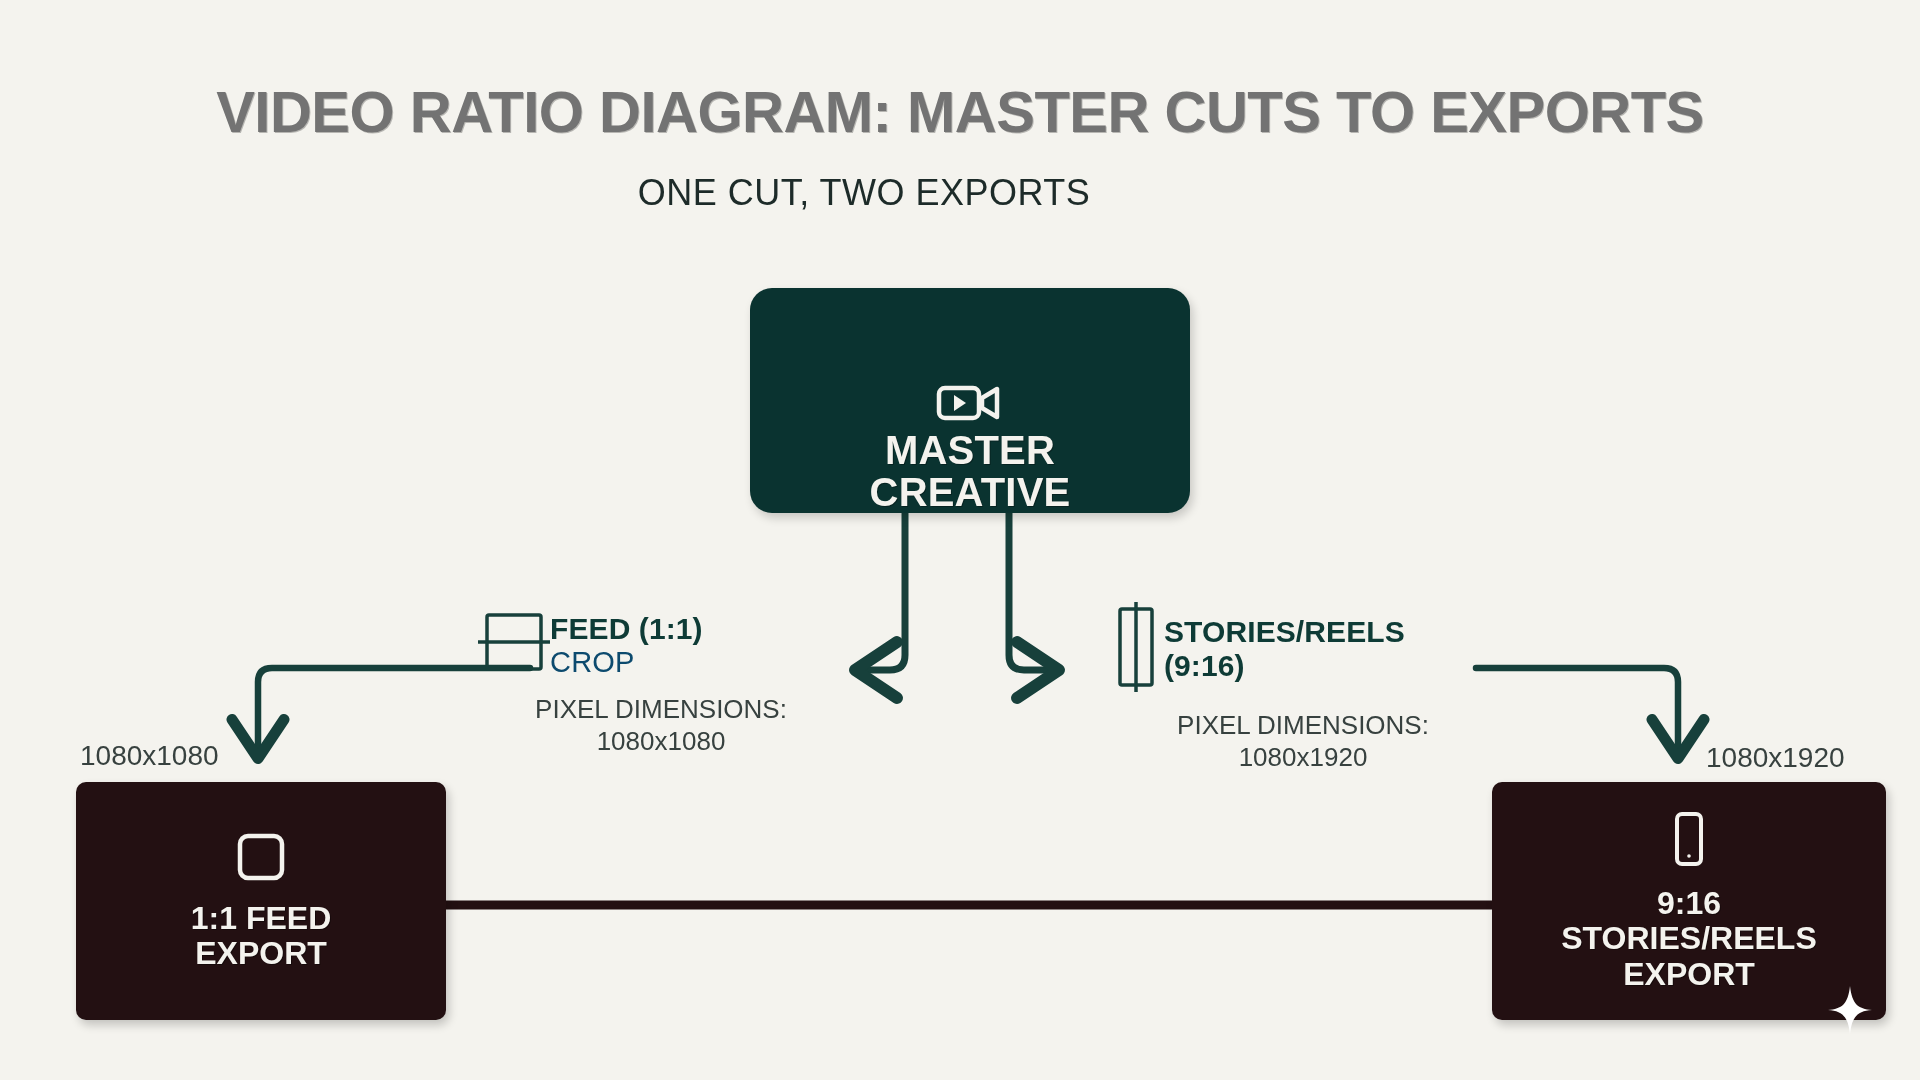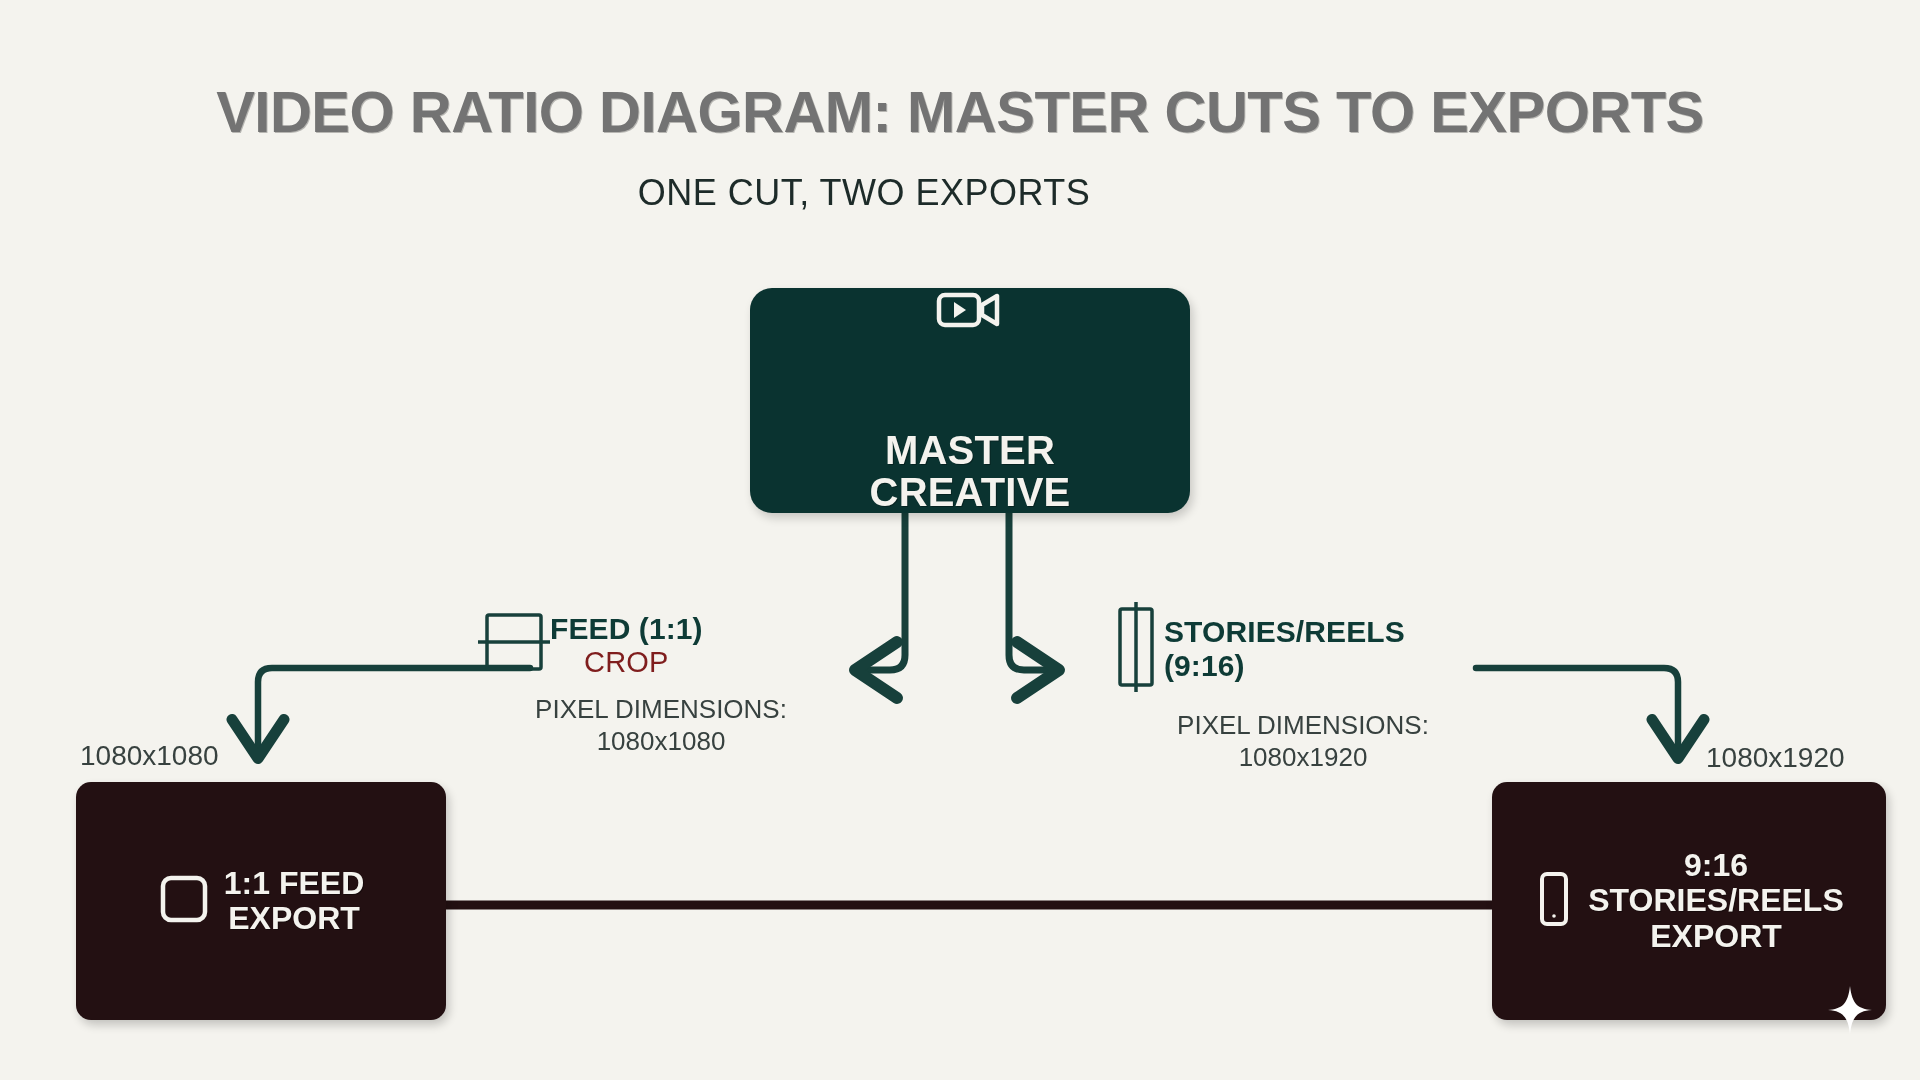--- a/index.html
+++ b/index.html
@@ -27,62 +27,62 @@
   }
 
   
   .master-box {
     position:absolute; left:750px; top:288px;
     width:440px; height:225px;
     background:#0a3330;
     border-radius:22px;
     box-shadow:3px 5px 10px rgba(0,0,0,0.18);
     display:flex; flex-direction:column;
-    align-items:center; justify-content:space-between;
+    align-items:center; justify-content:flex-end;
     gap:4px;
   }
   .master-icon { width:68px; height:44px; display:block; }
   .master-label {
     color:#f4f3ee; font-size:40px; font-weight:700;
     line-height:1.05; text-align:center; letter-spacing:0.2px;
     text-shadow:1px 1px 0 rgba(0,0,0,0.3);
     white-space:pre-line;
   }
 
   
   .branch { position:absolute; }
   .branch-head { display:flex; align-items:center; }
   .branch-icon { flex:none; display:block; }
   .branch-text { }
   .branch-name {
     font-size:30px; font-weight:700; color:#0e3b36;
     line-height:1.12; white-space:pre-line; letter-spacing:0.1px;
   }
   .branch-sub {
-    font-size:29px; font-weight:400; color:#7f1d1d;
-    line-height:1.12; letter-spacing:0.2px;text-align:center;
+    font-size:29px; font-weight:400; color:#0c4a6e;
+    line-height:1.12; letter-spacing:0.2px;
   }
   .branch-dims {
     margin-top:14px; text-align:center;
     font-size:26px; font-weight:400; color:#37413f;
     line-height:1.22; white-space:pre-line;
   }
 
   #branch-feed { left:478px; top:610px; }
   #branch-feed .branch-dims { width:330px; margin-left:18px; }
   #branch-stories { left:1108px; top:602px; }
   #branch-stories .branch-dims { width:330px; margin-left:30px; }
 
   
   .export-box {
     position:absolute;
     background:#231012;
-    border-radius:15px;
+    border-radius:10px;
     box-shadow:3px 5px 10px rgba(0,0,0,0.2);
-    display:flex; 
+    display:flex; flex-direction:column;
     align-items:center; justify-content:center;
     gap:14px;
   }
   #export-feed  { left:76px;  top:782px; width:370px; height:238px; }
   #export-story { left:1492px; top:782px; width:394px; height:238px; }
   .export-label {
     color:#f4f3ee; font-size:32px; font-weight:700;
     line-height:1.1; text-align:center; white-space:pre-line;
     text-shadow:1px 1px 0 rgba(0,0,0,0.35);
   }

